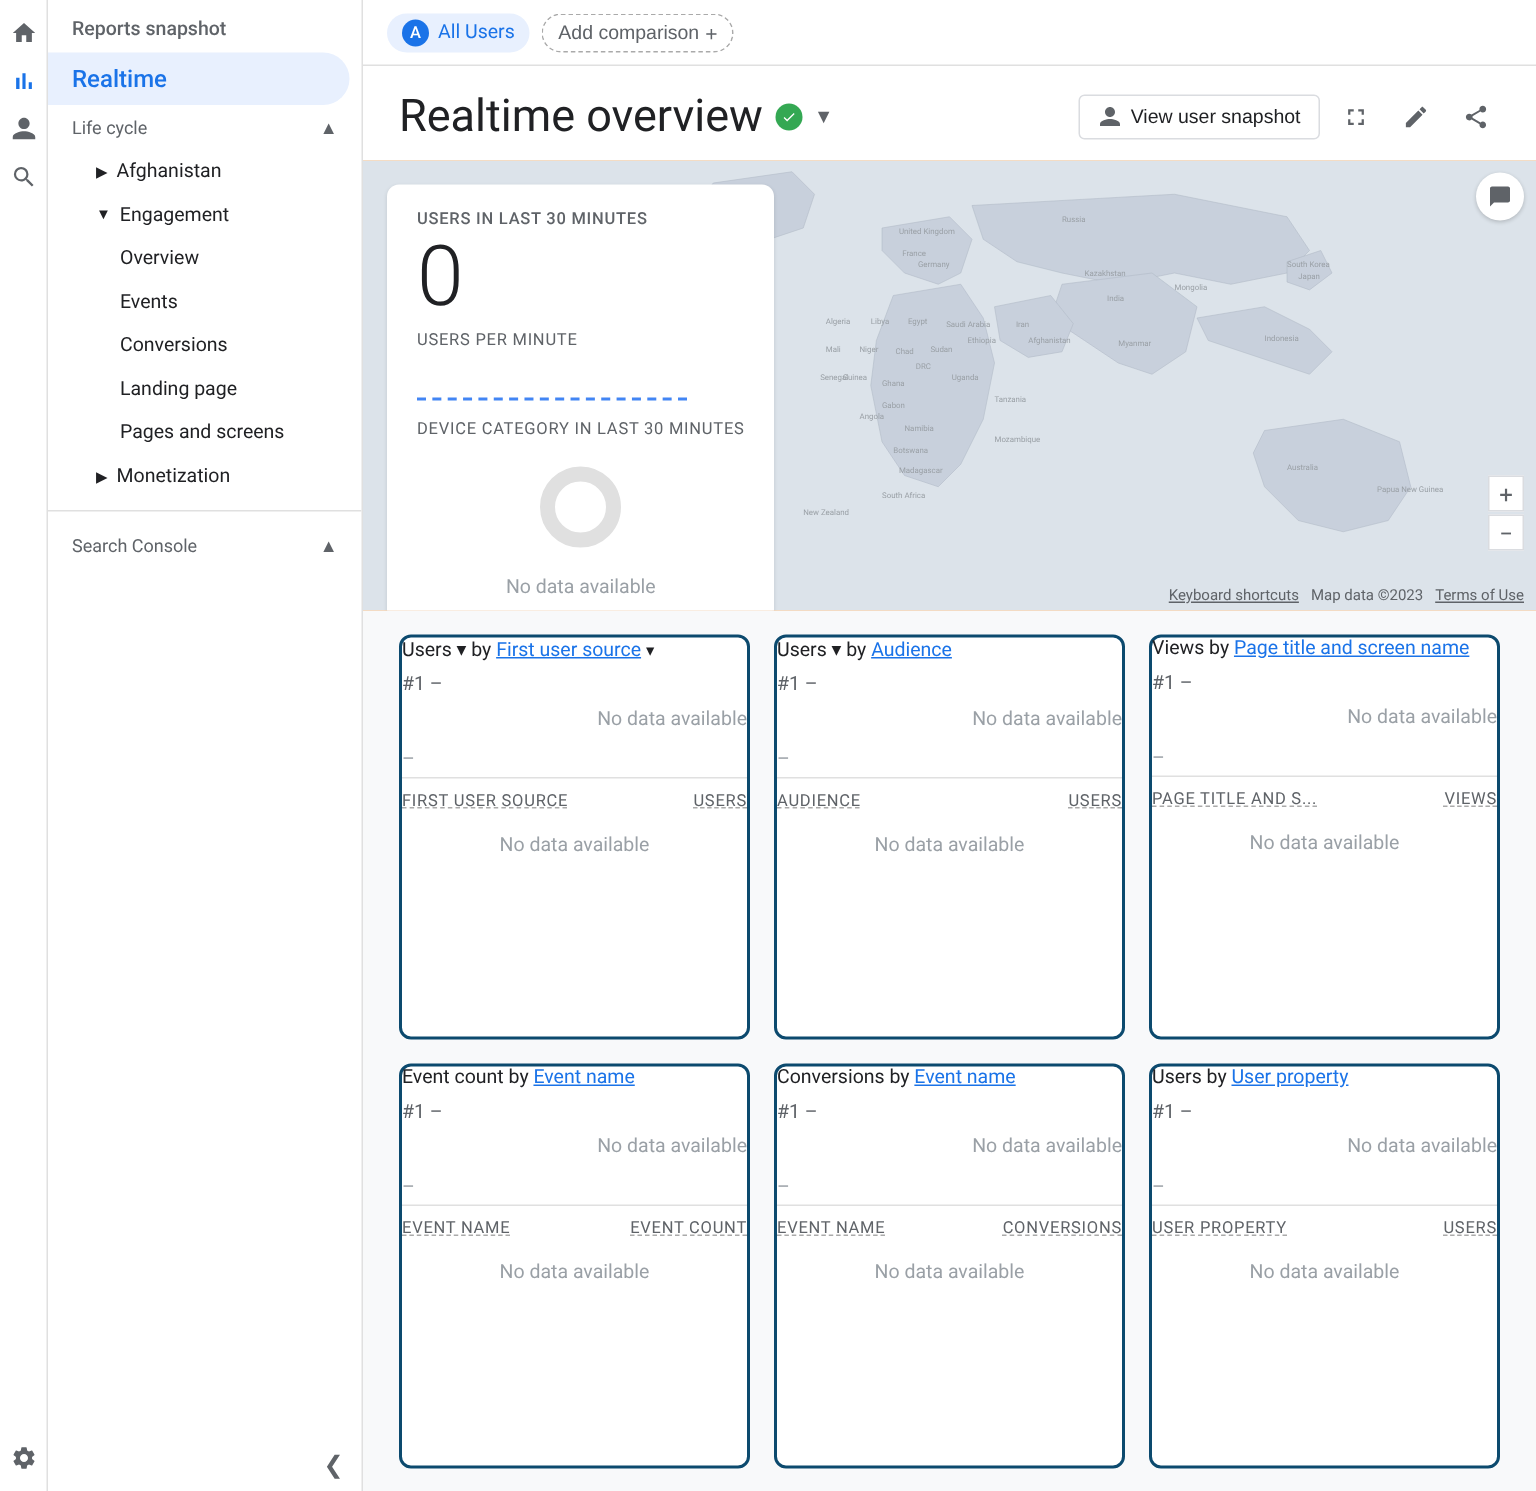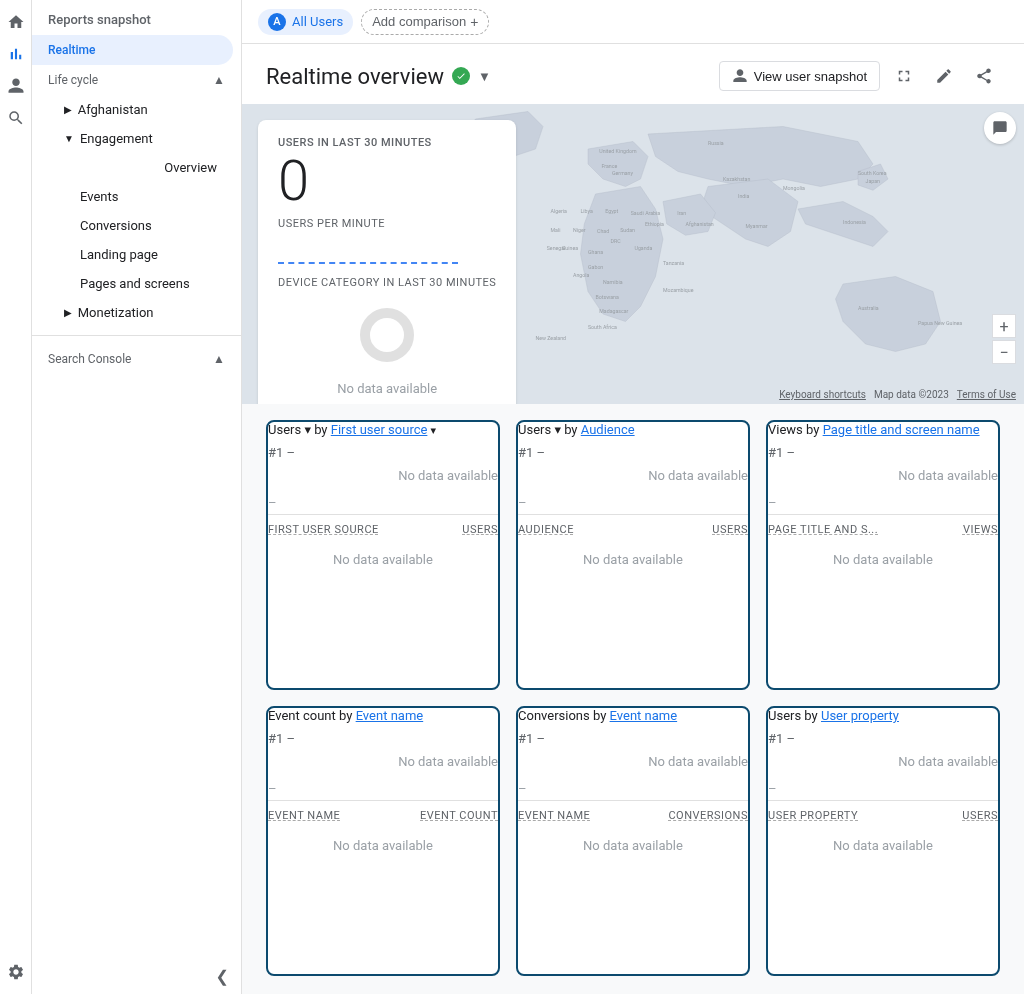--- a/index.html
+++ b/index.html
@@ -42,21 +42,21 @@
     .sidebar-header {
       padding: 12px 16px 8px;
       font-size: 13px;
       color: #5f6368;
       font-weight: 500;
     }
     .sidebar-item {
       padding: 8px 16px;
       cursor: pointer;
       color: #202124;
-      font-size: 12px;
+      font-size: 16px;
       display: flex;
       align-items: flex-start;
       gap: 6px;
       border-radius: 0 20px 20px 0;
       margin-right: 8px;
     }
     .sidebar-item.active { background: #e8f0fe; color: #1a73e8; font-weight: 500; }
 
     .section-header {
       padding: 8px 16px;
@@ -162,21 +162,21 @@
 
     
     .realtime-header {
       padding: 16px 24px 12px;
       display: flex;
       align-items: center;
       gap: 8px;
       background: #fff;
     }
     .realtime-title {
-      font-size: 22px;
+      font-size: 30px;
       font-weight: 400;
       color: #202124;
     }
     .green-dot {
       width: 18px;
       height: 18px;
       background: #34a853;
       border-radius: 50%;
       display: flex;
       align-items: center;
@@ -439,21 +439,21 @@
   <div class="sub-item" style="display:flex;align-items:center;gap:6px;">
     <span style="font-size:10px;">▶</span>
     <span>Afghanistan</span>
   </div>
 
   <div class="sub-item" style="display:flex;align-items:center;gap:6px;">
     <span style="font-size:10px;">▼</span>
     <span>Engagement</span>
   </div>
 
-  <div class="sub-item" style="padding-left:48px;text-align:right;">
+  <div class="sub-item" style="padding-left:48px;">
     <span>Overview</span>
   </div>
   <div class="sub-item" style="padding-left:48px;">
     <span>Events</span>
   </div>
   <div class="sub-item" style="padding-left:48px;">
     <span>Conversions</span>
   </div>
   <div class="sub-item" style="padding-left:48px;">
     <span>Landing page</span>

